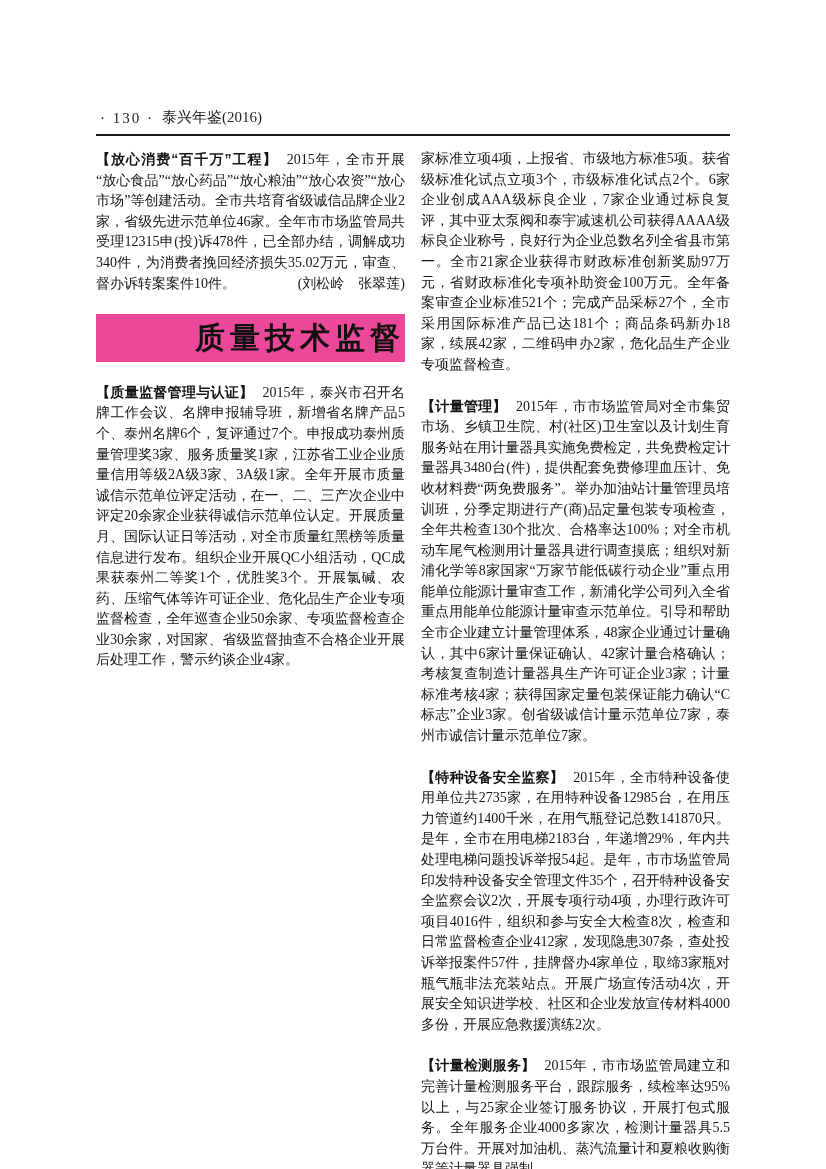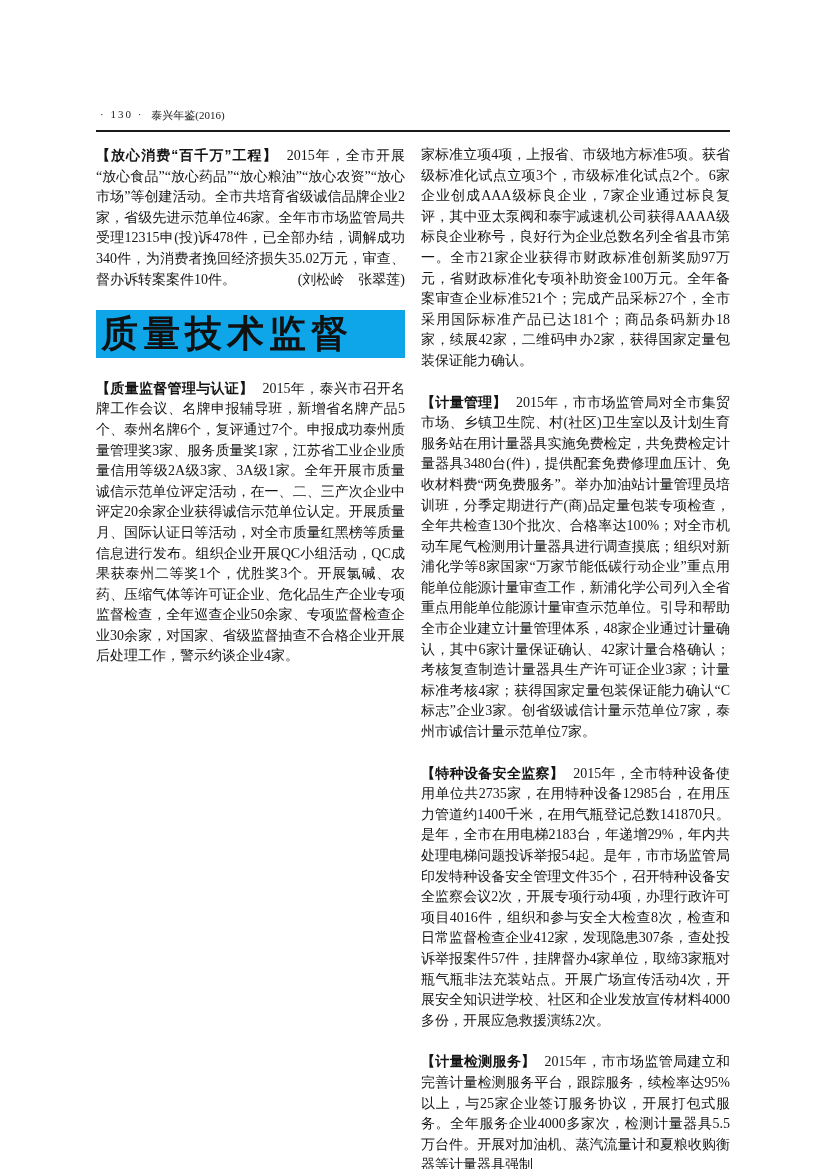--- a/index.html
+++ b/index.html
@@ -17,23 +17,23 @@
   }
   .page {
     box-sizing: border-box;
     width: 826px;
     height: 1169px;
     padding: 108px 96px 40px 96px;
     overflow: hidden;
   }
   .page-header {
     display: flex;
-    align-items: flex-start;
+    align-items: flex-end;
     gap: 8px;
-    font-size: 11px;
+    font-size: 15px;
     color: #222;
     padding-left: 4px;
   }
   .page-header .pgnum { letter-spacing: 2px; }
   .header-rule {
     border: none;
     border-top: 2.5px solid #1a1a1a;
     margin: 7px 0 13px 0;
   }
   .columns {
@@ -54,26 +54,26 @@
   .hd {
     font-family: "Liberation Sans", sans-serif;
     font-weight: bold;
     padding-right: 9px;
   }
   .byline {
     float: right;
     padding-left: 8px;
   }
   .chapter-box {
-    background: #0ea5e9;
+    background: #ec4899;
     color: #111;
     font-family: "Liberation Sans", sans-serif;
     font-weight: bold;
-    font-size: 37px;
-    text-align: left;
+    font-size: 30px;
+    text-align: right;
     letter-spacing: 5px;
     text-indent: 5px;
     padding: 14px 0 13px 0;
     margin: 4px 0 20px 0;
   }
 </style>
 </head>
 <body>
 
 <div class="page">
@@ -94,21 +94,21 @@
       <div class="chapter-box">质量技术监督</div>
 
 
       <p class="article"><span class="hd">【质量监督管理与认证】</span><span>2015年，泰兴市召开名牌工作会议、名牌申报辅导班，新增省名牌产品5个、泰州名牌6个，复评通过7个。申报成功泰州质量管理奖3家、服务质量奖1家，江苏省工业企业质量信用等级2A级3家、3A级1家。全年开展市质量诚信示范单位评定活动，在一、二、三产次企业中评定20余家企业获得诚信示范单位认定。开展质量月、国际认证日等活动，对全市质量红黑榜等质量信息进行发布。组织企业开展QC小组活动，QC成果获泰州二等奖1个，优胜奖3个。开展氯碱、农药、压缩气体等许可证企业、危化品生产企业专项监督检查，全年巡查企业50余家、专项监督检查企业30余家，对国家、省级监督抽查不合格企业开展后处理工作，警示约谈企业4家。</span></p>
 
 
     </div>
 
     <div class="col">
 
-      <p class="article"><span>家标准立项4项，上报省、市级地方标准5项。获省级标准化试点立项3个，市级标准化试点2个。6家企业创成AAA级标良企业，7家企业通过标良复评，其中亚太泵阀和泰宇减速机公司获得AAAA级标良企业称号，良好行为企业总数名列全省县市第一。全市21家企业获得市财政标准创新奖励97万元，省财政标准化专项补助资金100万元。全年备案审查企业标准521个；完成产品采标27个，全市采用国际标准产品已达181个；商品条码新办18家，续展42家，二维码申办2家，获得国家定量包装保证能力确认。</span></p>
+      <p class="article"><span>家标准立项4项，上报省、市级地方标准5项。获省级标准化试点立项3个，市级标准化试点2个。6家企业创成AAA级标良企业，7家企业通过标良复评，其中亚太泵阀和泰宇减速机公司获得AAAA级标良企业称号，良好行为企业总数名列全省县市第一。全市21家企业获得市财政标准创新奖励97万元，省财政标准化专项补助资金100万元。全年备案审查企业标准521个；完成产品采标27个，全市采用国际标准产品已达181个；商品条码新办18家，续展42家，二维码申办2家，危化品生产企业专项监督检查。</span></p>
 
       <p class="article"><span class="hd">【计量管理】</span><span>2015年，市市场监管局对全市集贸市场、乡镇卫生院、村(社区)卫生室以及计划生育服务站在用计量器具实施免费检定，共免费检定计量器具3480台(件)，提供配套免费修理血压计、免收材料费“两免费服务”。举办加油站计量管理员培训班，分季定期进行产(商)品定量包装专项检查，全年共检查130个批次、合格率达100%；对全市机动车尾气检测用计量器具进行调查摸底；组织对新浦化学等8家国家“万家节能低碳行动企业”重点用能单位能源计量审查工作，新浦化学公司列入全省重点用能单位能源计量审查示范单位。引导和帮助全市企业建立计量管理体系，48家企业通过计量确认，其中6家计量保证确认、42家计量合格确认；考核复查制造计量器具生产许可证企业3家；计量标准考核4家；获得国家定量包装保证能力确认“C标志”企业3家。创省级诚信计量示范单位7家，泰州市诚信计量示范单位7家。</span></p>
 
       <p class="article"><span class="hd">【特种设备安全监察】</span><span>2015年，全市特种设备使用单位共2735家，在用特种设备12985台，在用压力管道约1400千米，在用气瓶登记总数141870只。是年，全市在用电梯2183台，年递增29%，年内共处理电梯问题投诉举报54起。是年，市市场监管局印发特种设备安全管理文件35个，召开特种设备安全监察会议2次，开展专项行动4项，办理行政许可项目4016件，组织和参与安全大检查8次，检查和日常监督检查企业412家，发现隐患307条，查处投诉举报案件57件，挂牌督办4家单位，取缔3家瓶对瓶气瓶非法充装站点。开展广场宣传活动4次，开展安全知识进学校、社区和企业发放宣传材料4000多份，开展应急救援演练2次。</span></p>
 
       <p class="article"><span class="hd">【计量检测服务】</span><span>2015年，市市场监管局建立和完善计量检测服务平台，跟踪服务，续检率达95%以上，与25家企业签订服务协议，开展打包式服务。全年服务企业4000多家次，检测计量器具5.5万台件。开展对加油机、蒸汽流量计和夏粮收购衡器等计量器具强制</span></p>
 
     </div>
 
   </div>

